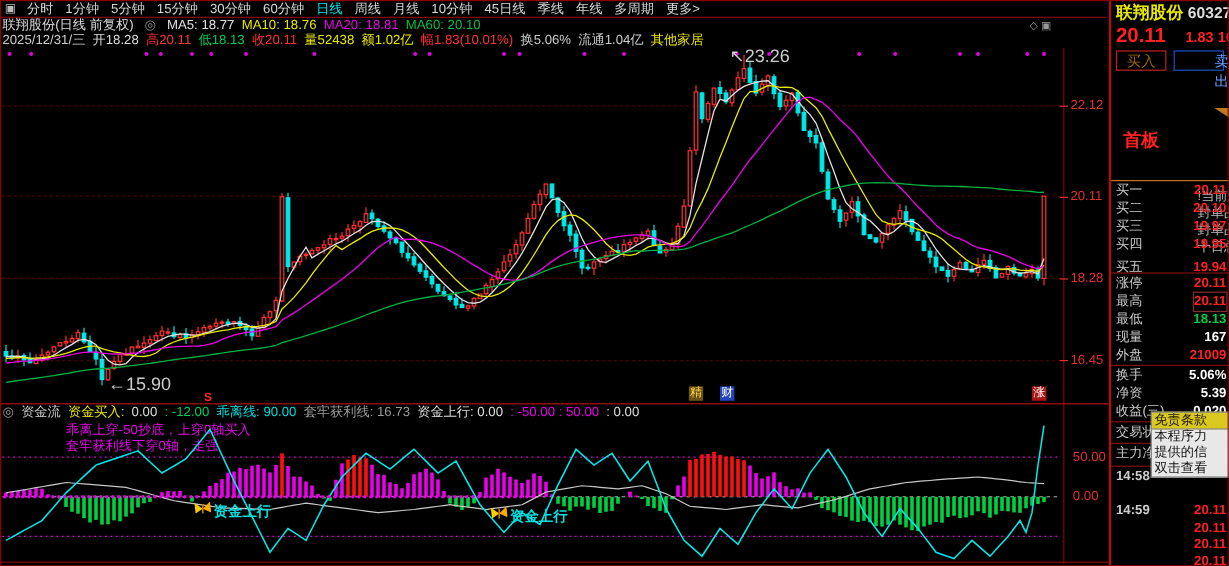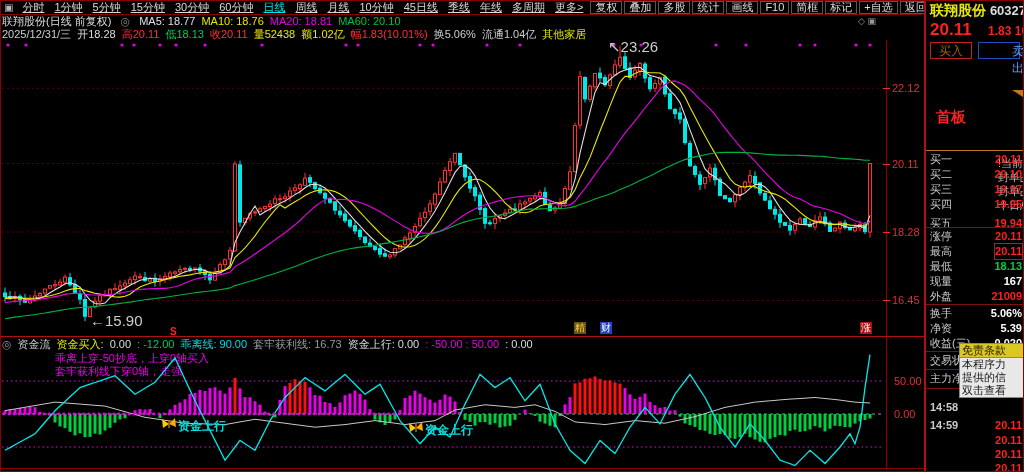--- a/index.html
+++ b/index.html
@@ -4,21 +4,21 @@
 <style>
   html,body{margin:0;padding:0;background:#000;}
   body{width:1024px;height:472px;position:relative;overflow:hidden;
        font-family:"Liberation Sans","DejaVu Sans",sans-serif;
        -webkit-font-smoothing:none;}
   .abs{position:absolute;}
   #window-frame{left:0;top:0;width:1022px;height:470px;border:1px solid #8b0000;pointer-events:none;z-index:50;}
   
   #menubar{left:0;top:0;width:1024px;height:14px;display:flex;align-items:center;font-size:11px;color:#d8d8d8;white-space:nowrap;}
   #win-icon{color:#bbb;font-size:10px;margin:0 4px 0 4px;}
-  .menu-item{padding:0 5px;cursor:default;text-decoration:underline;}
+  .menu-item{padding:0 5px;cursor:default;}
   .menu-item.active{color:#00e8e8;}
   #menu-right{margin-left:auto;display:flex;margin-right:102px;}
   .menu-btn{border:1px solid #555;padding:0 4px;margin-left:2px;font-size:11px;color:#ddd;line-height:11px;}
   #menu-underline{left:0;top:14px;width:922px;height:0;border-top:1px solid #8b0000;}
   
   #row2{left:2px;top:15px;width:920px;height:13px;font-size:11px;line-height:13px;white-space:nowrap;color:#ddd;}
   #row3{left:2px;top:28px;width:920px;height:13px;font-size:11px;line-height:13px;white-space:nowrap;}
   .seg{margin-right:6px;}
   #row2-icons{left:858px;top:16px;color:#999;font-size:9px;}
   
@@ -60,32 +60,20 @@
   #tooltip-body{background:#e8e8e8;color:#111;padding:0 2px;border:1px solid #888;border-top:none;}
   .tt-line{white-space:nowrap;overflow:hidden;}
   svg{display:block;}
 </style>
 </head>
 <body>
 
 <div class="abs" id="menubar">
   <span id="win-icon">▣</span>
   <span id="menu-items"><span class="menu-item">分时</span><span class="menu-item">1分钟</span><span class="menu-item">5分钟</span><span class="menu-item">15分钟</span><span class="menu-item">30分钟</span><span class="menu-item">60分钟</span><span class="menu-item active">日线</span><span class="menu-item">周线</span><span class="menu-item">月线</span><span class="menu-item">10分钟</span><span class="menu-item">45日线</span><span class="menu-item">季线</span><span class="menu-item">年线</span><span class="menu-item">多周期</span><span class="menu-item">更多&gt;</span></span>
-  <span id="menu-right">
-      <span class="menu-btn">复权</span>
-      <span class="menu-btn">叠加</span>
-      <span class="menu-btn">多股</span>
-      <span class="menu-btn">统计</span>
-      <span class="menu-btn">画线</span>
-      <span class="menu-btn">F10</span>
-      <span class="menu-btn">简框</span>
-      <span class="menu-btn">标记</span>
-      <span class="menu-btn">+自选</span>
-      <span class="menu-btn">返回</span>
-    </span>
 </div>
 <div class="abs" id="menu-underline"></div>
 
 <div class="abs" id="row2">
   <span class="seg">联翔股份(日线 前复权)</span>
   <span class="seg" style="color:#888;">◎</span>
   <span id="ma-segs"><span class="seg" style="color: rgb(224, 224, 224);">MA5: 18.77</span><span class="seg" style="color: rgb(232, 232, 0);">MA10: 18.76</span><span class="seg" style="color: rgb(232, 0, 232);">MA20: 18.81</span><span class="seg" style="color: rgb(0, 192, 64);">MA60: 20.10</span></span>
 </div>
 <div class="abs" id="row2-icons">◇ ▣</div>
 <div class="abs" id="row3"><span class="seg" style="color: rgb(204, 204, 204);">2025/12/31/三</span><span class="seg" style="color: rgb(221, 221, 221);">开18.28</span><span class="seg" style="color: rgb(255, 48, 48);">高20.11</span><span class="seg" style="color: rgb(0, 204, 85);">低18.13</span><span class="seg" style="color: rgb(255, 48, 48);">收20.11</span><span class="seg" style="color: rgb(232, 232, 0);">量52438</span><span class="seg" style="color: rgb(232, 232, 0);">额1.02亿</span><span class="seg" style="color: rgb(255, 48, 48);">幅1.83(10.01%)</span><span class="seg" style="color: rgb(204, 204, 204);">换5.06%</span><span class="seg" style="color: rgb(204, 204, 204);">流通1.04亿</span><span class="seg" style="color: rgb(232, 232, 0);">其他家居</span></div>
@@ -780,21 +768,21 @@
       <div class="sb-row" style="top: 289px;"><span class="lbl">外盘</span><span class="val" style="color: rgb(255, 32, 32);">21009</span></div>
       <div class="sb-sep" style="top: 304px;"></div>
       <div class="sb-row" style="top: 306px;"><span class="lbl">换手</span><span class="val" style="color: rgb(255, 255, 255);">5.06%</span></div>
       <div class="sb-row" style="top: 321px;"><span class="lbl">净资</span><span class="val" style="color: rgb(255, 255, 255);">5.39</span></div>
       <div class="sb-row" style="top: 336px;"><span class="lbl">收益(三)</span><span class="val" style="color: rgb(255, 255, 255);">0.020</span></div>
       <div class="sb-sep" style="top: 351px;"></div>
       <div class="sb-row" style="top: 353px;"><span class="lbl">交易状态:闭市阶段</span></div>
       <div class="sb-sep" style="top: 369px;"></div>
       <div class="sb-row" style="top: 371px;"><span class="lbl">主力净额</span></div>
       <div class="sb-sep" style="top: 388px;"></div>
-      <div class="sb-row" style="top: 400px;"><span class="lbl" style="font-weight:bold">14:58</span><span class="val" style="color:#ff2020"></span></div>
+      <div class="sb-row" style="top: 390px;"><span class="lbl" style="font-weight:bold">14:58</span><span class="val" style="color:#ff2020"></span></div>
       <div class="sb-row" style="top: 418px;"><span class="lbl" style="font-weight:bold">14:59</span><span class="val" style="color:#ff2020">20.11</span></div>
       <div class="sb-row" style="top: 433px;">
         <span class="val" style="color:#ff2020">20.11</span>
       </div>
       <div class="sb-row" style="top: 447px;">
         <span class="val" style="color:#ff2020">20.11</span>
       </div>
       <div class="sb-row" style="top: 461px;">
         <span class="val" style="color:#ff2020">20.11</span>
       </div>

